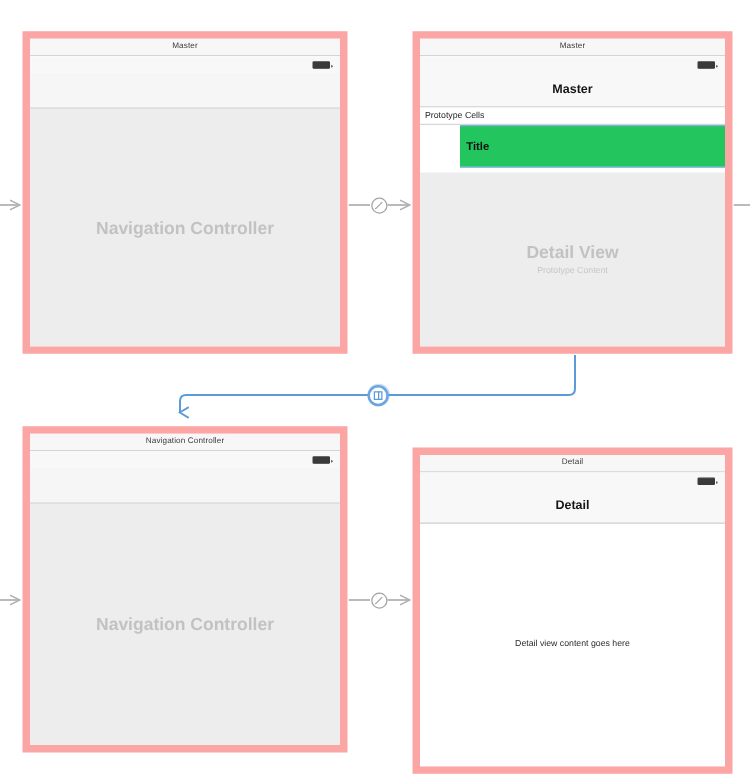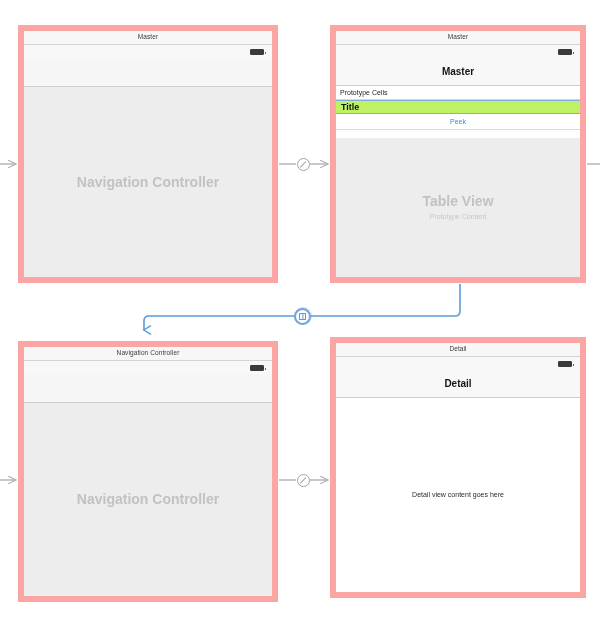--- a/index.html
+++ b/index.html
@@ -163,28 +163,29 @@
     align-items: center;
     box-sizing: border-box;
   }
   .proto-header-label {
     font-size: 7px;
     color: #1f1f1f;
     padding-left: 4px;
     line-height: 1;
   }
   .proto-cell {
-    height: 14px;
-    background: #bef264;
+    height: 34px;
+    background: #22c55e;
     border-top: 1px solid #7fb0dd;
     border-bottom: 1px solid #7fb0dd;
     display: flex;
     align-items: center;
     box-sizing: border-box;
     position: relative;
+    margin-left: 32px;
   }
   .proto-cell-label {
     font-size: 9px;
     font-weight: bold;
     color: #111111;
     padding-left: 5px;
     line-height: 1;
   }
   .proto-footer {
     height: 16px;
@@ -334,21 +335,21 @@
         <span class="proto-header-label">Prototype Cells</span>
       </div>
       <div class="proto-cell">
         <span class="proto-cell-label">Title</span>
       </div>
       <div class="proto-footer">
         <span class="proto-footer-label">Peek</span>
       </div>
       <div style="position:absolute; left:0; right:0; top:93px; bottom:0;">
         <div class="table-rest">
-          <div class="placeholder-title">Table View</div>
+          <div class="placeholder-title">Detail View</div>
           <div class="placeholder-sub">Prototype Content</div>
         </div>
       </div>
     </div>
   </div>
 
   <div class="scene" style="left:18px; top:341px; width:260px; height:261px;">
     <div class="scene-titlebar">
       <span class="scene-title">Navigation Controller</span>
     </div>
@@ -358,21 +359,21 @@
       </div>
       <div class="nav-bar empty"></div>
       <div style="position:absolute; left:0; right:0; top:42px; bottom:0;">
         <div class="placeholder">
           <div class="placeholder-title">Navigation Controller</div>
         </div>
       </div>
     </div>
   </div>
 
-  <div class="scene" style="left:330px; top:337px; width:256px; height:261px;">
+  <div class="scene" style="left:330px; top:358px; width:256px; height:261px;">
     <div class="scene-titlebar">
       <span class="scene-title">Detail</span>
     </div>
     <div class="scene-body">
       <div class="status-bar">
         <div class="battery"></div>
       </div>
       <div class="nav-bar">
         <span class="nav-bar-title">Detail</span>
       </div>

